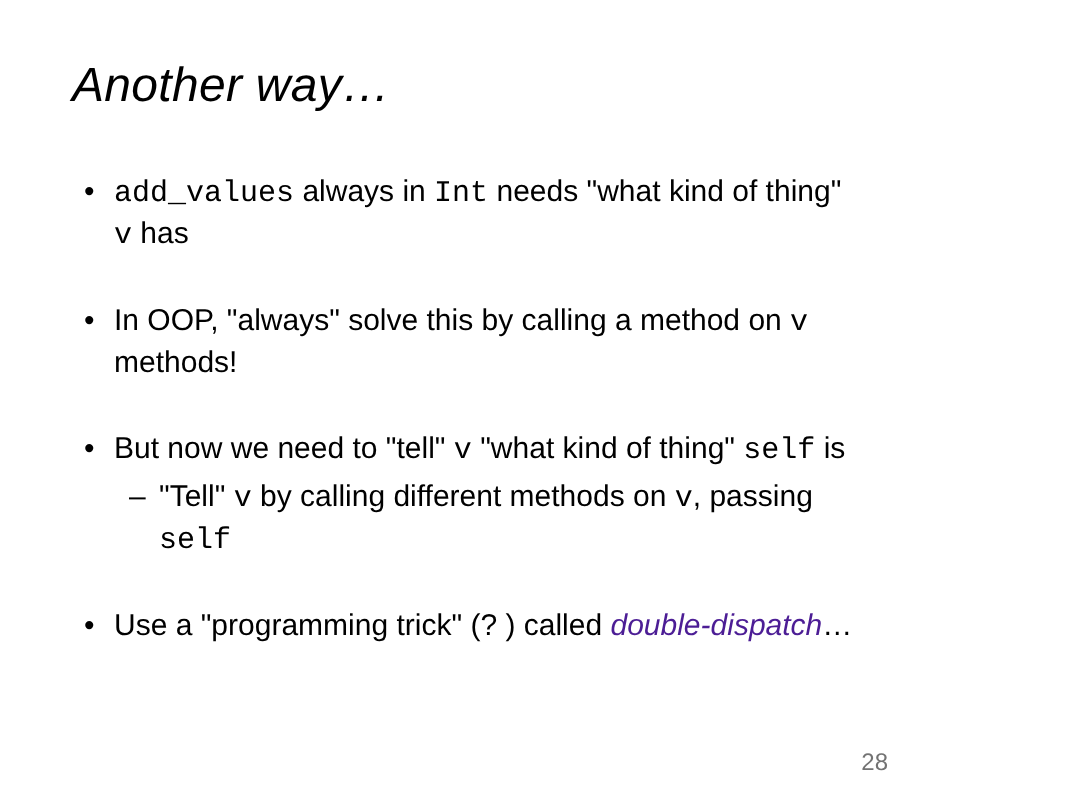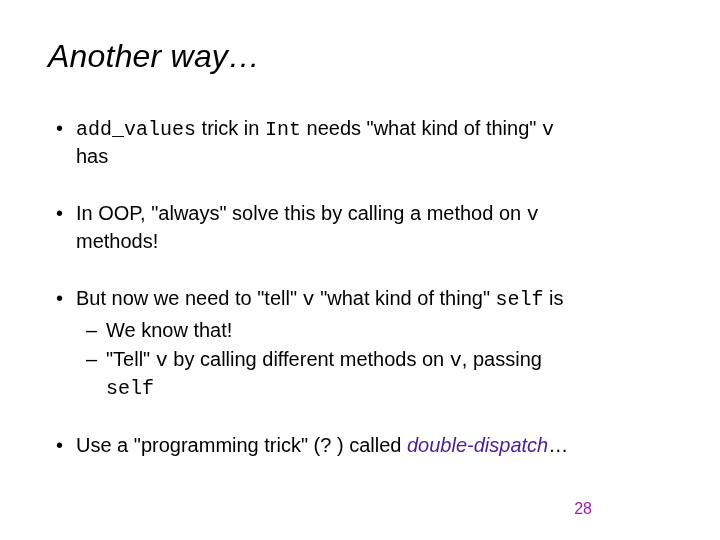--- a/index.html
+++ b/index.html
@@ -63,51 +63,48 @@
   }
   .code {
     font-family: "Courier New", Courier, monospace;
     text-align: right;
   }
   .pagenum {
     position: absolute;
     right: 32px;
     bottom: 22px;
     font-size: 16px;
-    color: #a21caf;
+    color: #737373;
     margin-top: 32px;
   }
   .ddispatch {
     font-style: italic;
     color: #4c1d95;
   }
   .seg { white-space: pre-wrap; }
 </style>
 </head>
 <body>
 
 <div class="slide">
   <h1 class="title">Another way…</h1>
 
   <ul class="top">
 
     <li>
-      <span class="seg code">add_values</span><span class="seg"> trick in </span><span class="seg code">Int</span><span class="seg"> needs "what kind of thing" </span><span class="seg code">v</span><span class="seg"> has</span>
+      <span class="seg code">add_values</span><span class="seg"> always in </span><span class="seg code">Int</span><span class="seg"> needs "what kind of thing" </span><span class="seg code">v</span><span class="seg"> has</span>
     </li>
 
     <li>
       <span class="seg">In OOP, "always" solve this by calling a method on </span><span class="seg code">v</span><span class="seg"> methods!</span>
     </li>
 
     <li>
       <span class="seg">But now we need to "tell" </span><span class="seg code">v</span><span class="seg"> "what kind of thing" </span><span class="seg code">self</span><span class="seg"> is</span>
       <ul class="sub">
-        <li>
-          <span class="seg">We know that!</span>
-        </li>
         <li>
           <span class="seg">"Tell" </span><span class="seg code">v</span><span class="seg"> by calling different methods on </span><span class="seg code">v</span><span class="seg">, passing </span><span class="seg code">self</span>
         </li>
       </ul>
     </li>
 
     <li>
       <span class="seg">Use a "programming trick" (? ) called </span><span class="seg ddispatch">double-dispatch</span><span class="seg">…</span>
     </li>
 

